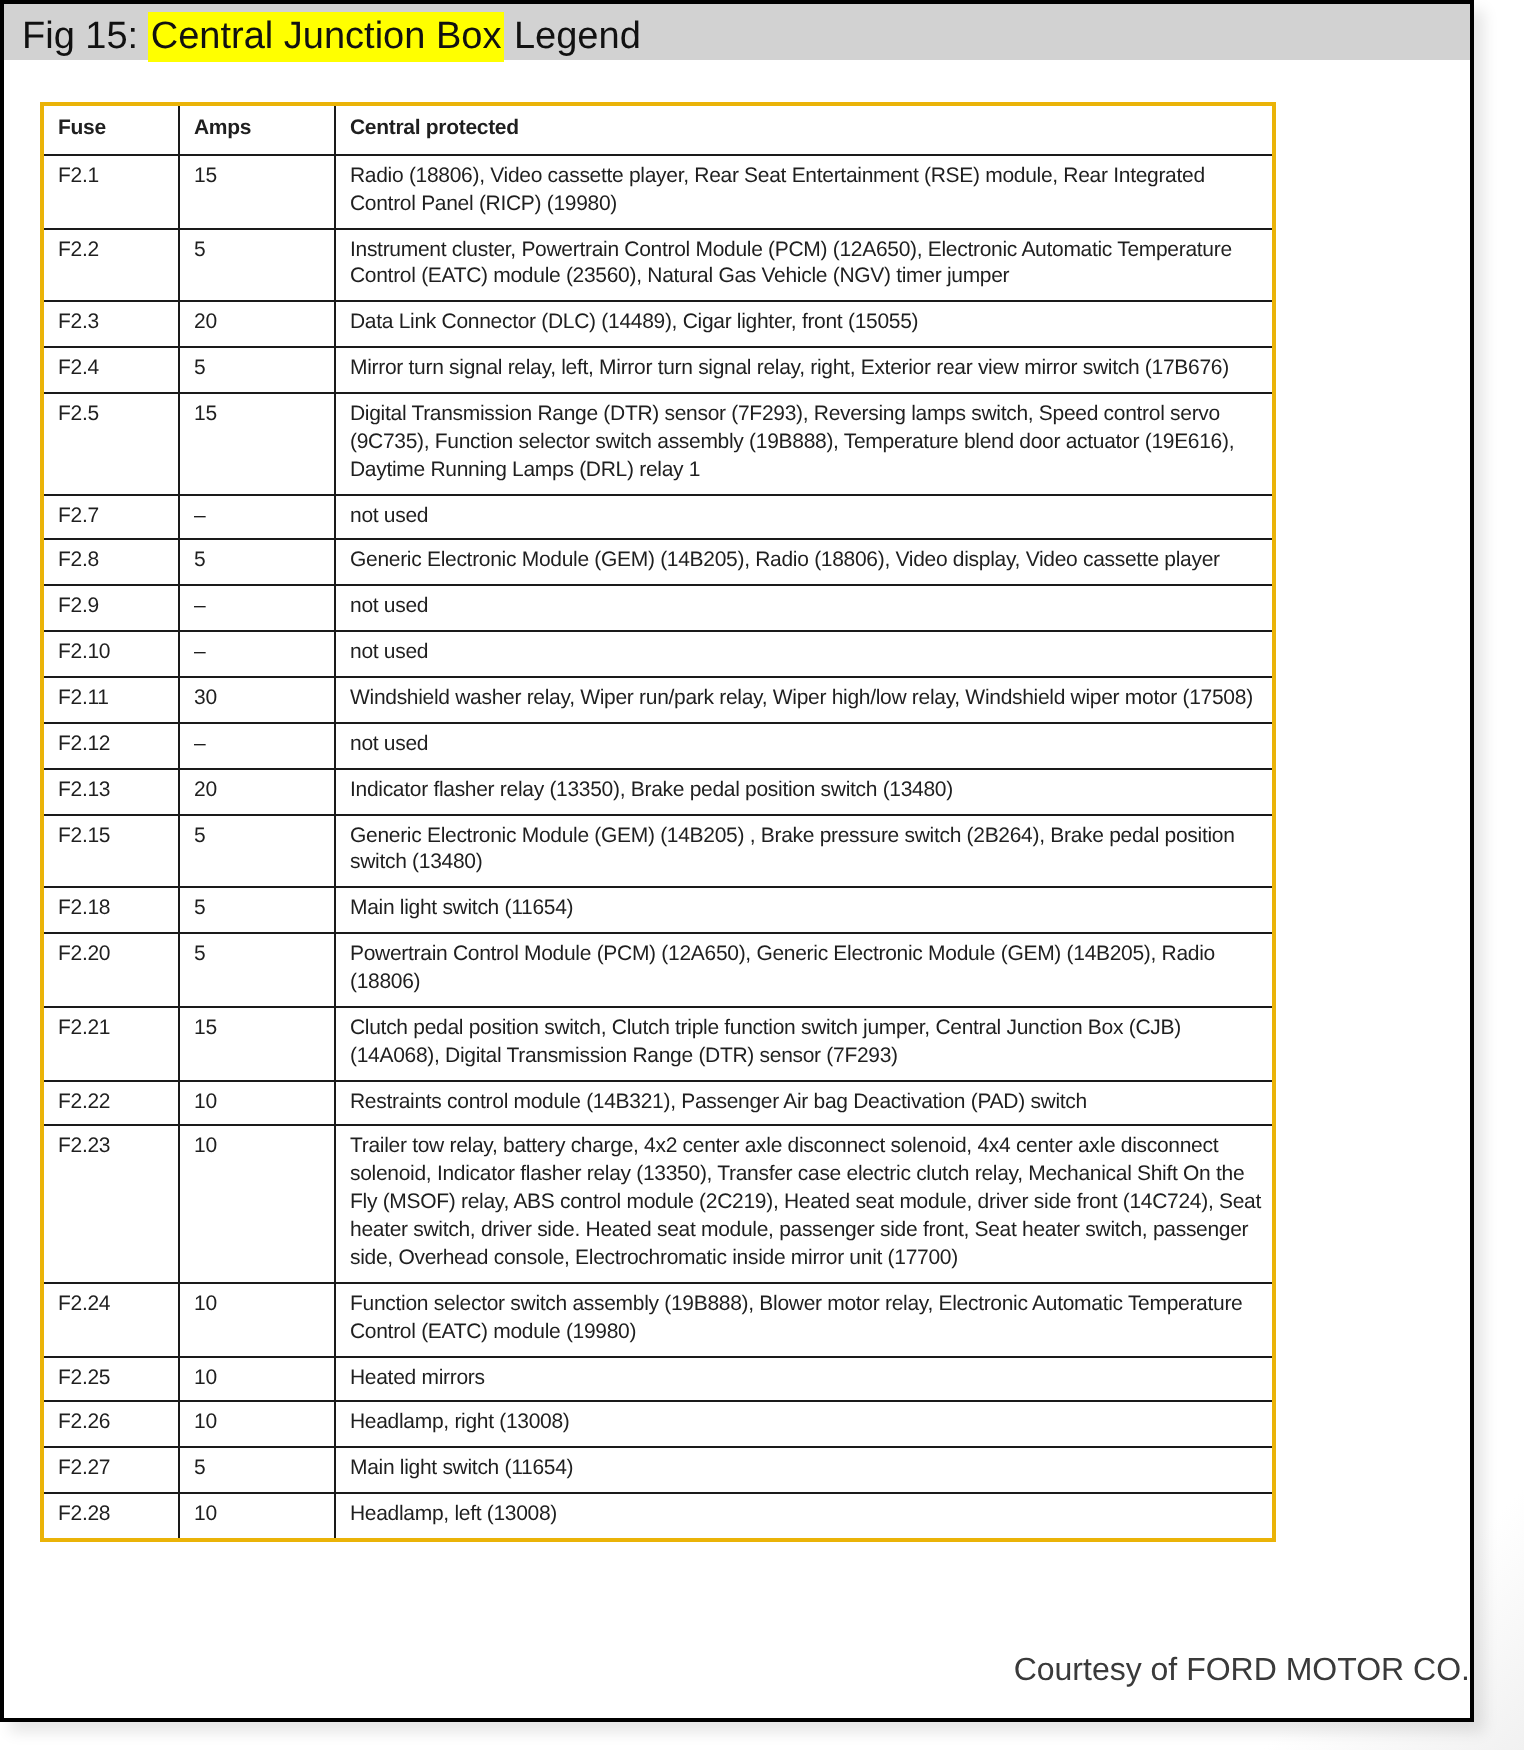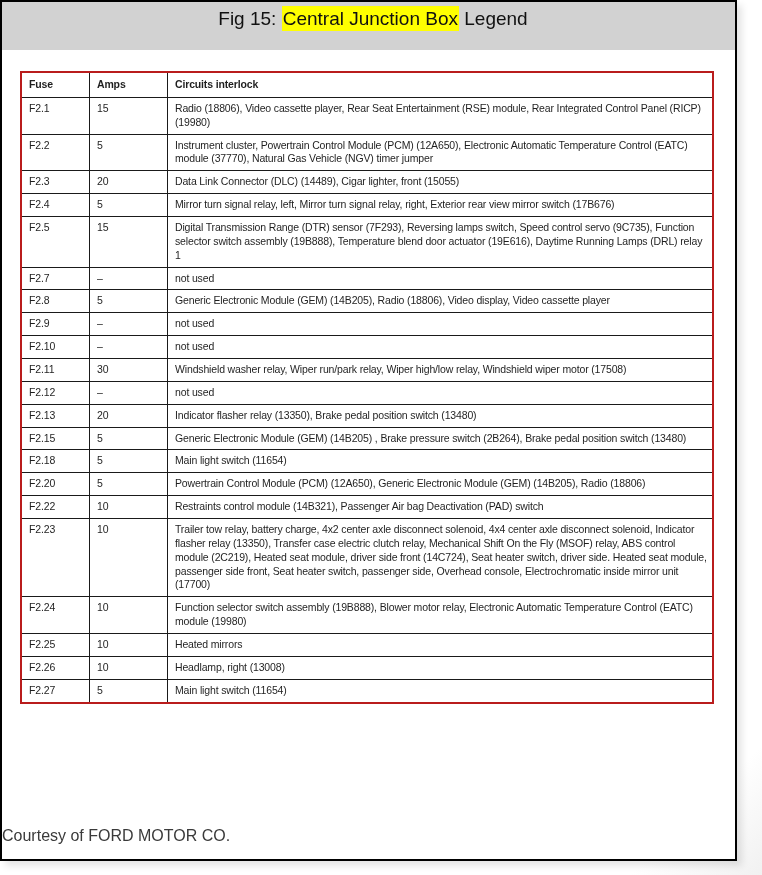--- a/index.html
+++ b/index.html
@@ -17,37 +17,36 @@
     top: 0;
     width: 733px;
     height: 857px;
     background: #ffffff;
     border: 2px solid #000000;
     box-shadow: 5px 5px 7px rgba(0,0,0,0.10);
     overflow: hidden;
   }
   .titlebar {
     background: #d2d2d2;
-    height: 48px;
+    height: 28px;
     line-height: 34px;
     padding-left: 9px;
     font-size: 19px;
     color: #111111;
     white-space: nowrap;
-    text-align: center;
   }
   .titlebar .hl {
     background: #ffff00;
     padding: 2px 1px;
   }
   .fuse-table {
     margin: 21px 0 18px 18px;
-    width: 694px;
+    width: 618px;
     border-collapse: collapse;
-    border: 2px solid #b91c1c;
+    border: 2px solid #eab308;
     font-size: 10.5px;
     letter-spacing: -0.15px;
     color: #1f1f1f;
   }
   .fuse-table th, .fuse-table td {
     border: 1px solid #1a1a1a;
     padding: 4px 4px 4px 7px;
     vertical-align: top;
     text-align: left;
     line-height: 1.32;
@@ -57,52 +56,52 @@
     padding-top: 5px;
     padding-bottom: 5px;
   }
   .col-fuse  { width: 56px; }
   .col-amps  { width: 66px; }
   .courtesy {
     position: absolute;
     bottom: 14px;
     left: 0;
     width: 100%;
-    text-align: left;
+    text-align: right;
     font-size: 16px;
     color: #3a3a3a;
   }
 </style>
 </head>
 <body>
 
 <div class="page">
 
   <div class="titlebar">
     <span>Fig 15: </span><span class="hl">Central Junction Box</span><span> Legend</span>
   </div>
 
   <table class="fuse-table">
     <thead>
       <tr>
         <th class="col-fuse">Fuse</th>
         <th class="col-amps">Amps</th>
-        <th>Circuits interlock</th>
+        <th>Central protected</th>
       </tr>
     </thead>
     <tbody>
         <tr>
           <td>F2.1</td>
           <td>15</td>
           <td>Radio (18806), Video cassette player, Rear Seat Entertainment (RSE) module, Rear Integrated Control Panel (RICP) (19980)</td>
         </tr>
         <tr>
           <td>F2.2</td>
           <td>5</td>
-          <td>Instrument cluster, Powertrain Control Module (PCM) (12A650), Electronic Automatic Temperature Control (EATC) module (37770), Natural Gas Vehicle (NGV) timer jumper</td>
+          <td>Instrument cluster, Powertrain Control Module (PCM) (12A650), Electronic Automatic Temperature Control (EATC) module (23560), Natural Gas Vehicle (NGV) timer jumper</td>
         </tr>
         <tr>
           <td>F2.3</td>
           <td>20</td>
           <td>Data Link Connector (DLC) (14489), Cigar lighter, front (15055)</td>
         </tr>
         <tr>
           <td>F2.4</td>
           <td>5</td>
           <td>Mirror turn signal relay, left, Mirror turn signal relay, right, Exterior rear view mirror switch (17B676)</td>
@@ -156,20 +155,25 @@
           <td>F2.18</td>
           <td>5</td>
           <td>Main light switch (11654)</td>
         </tr>
         <tr>
           <td>F2.20</td>
           <td>5</td>
           <td>Powertrain Control Module (PCM) (12A650), Generic Electronic Module (GEM) (14B205), Radio (18806)</td>
         </tr>
         <tr>
+          <td>F2.21</td>
+          <td>15</td>
+          <td>Clutch pedal position switch, Clutch triple function switch jumper, Central Junction Box (CJB) (14A068), Digital Transmission Range (DTR) sensor (7F293)</td>
+        </tr>
+        <tr>
           <td>F2.22</td>
           <td>10</td>
           <td>Restraints control module (14B321), Passenger Air bag Deactivation (PAD) switch</td>
         </tr>
         <tr>
           <td>F2.23</td>
           <td>10</td>
           <td>Trailer tow relay, battery charge, 4x2 center axle disconnect solenoid, 4x4 center axle disconnect solenoid, Indicator flasher relay (13350), Transfer case electric clutch relay, Mechanical Shift On the Fly (MSOF) relay, ABS control module (2C219), Heated seat module, driver side front (14C724), Seat heater switch, driver side. Heated seat module, passenger side front, Seat heater switch, passenger side, Overhead console, Electrochromatic inside mirror unit (17700)</td>
         </tr>
         <tr>
@@ -184,19 +188,24 @@
         </tr>
         <tr>
           <td>F2.26</td>
           <td>10</td>
           <td>Headlamp, right (13008)</td>
         </tr>
         <tr>
           <td>F2.27</td>
           <td>5</td>
           <td>Main light switch (11654)</td>
+        </tr>
+        <tr>
+          <td>F2.28</td>
+          <td>10</td>
+          <td>Headlamp, left (13008)</td>
         </tr>
       </tbody>
   </table>
 
   <div class="courtesy">Courtesy of FORD MOTOR CO.</div>
 
 </div>
 
 </body></html>

